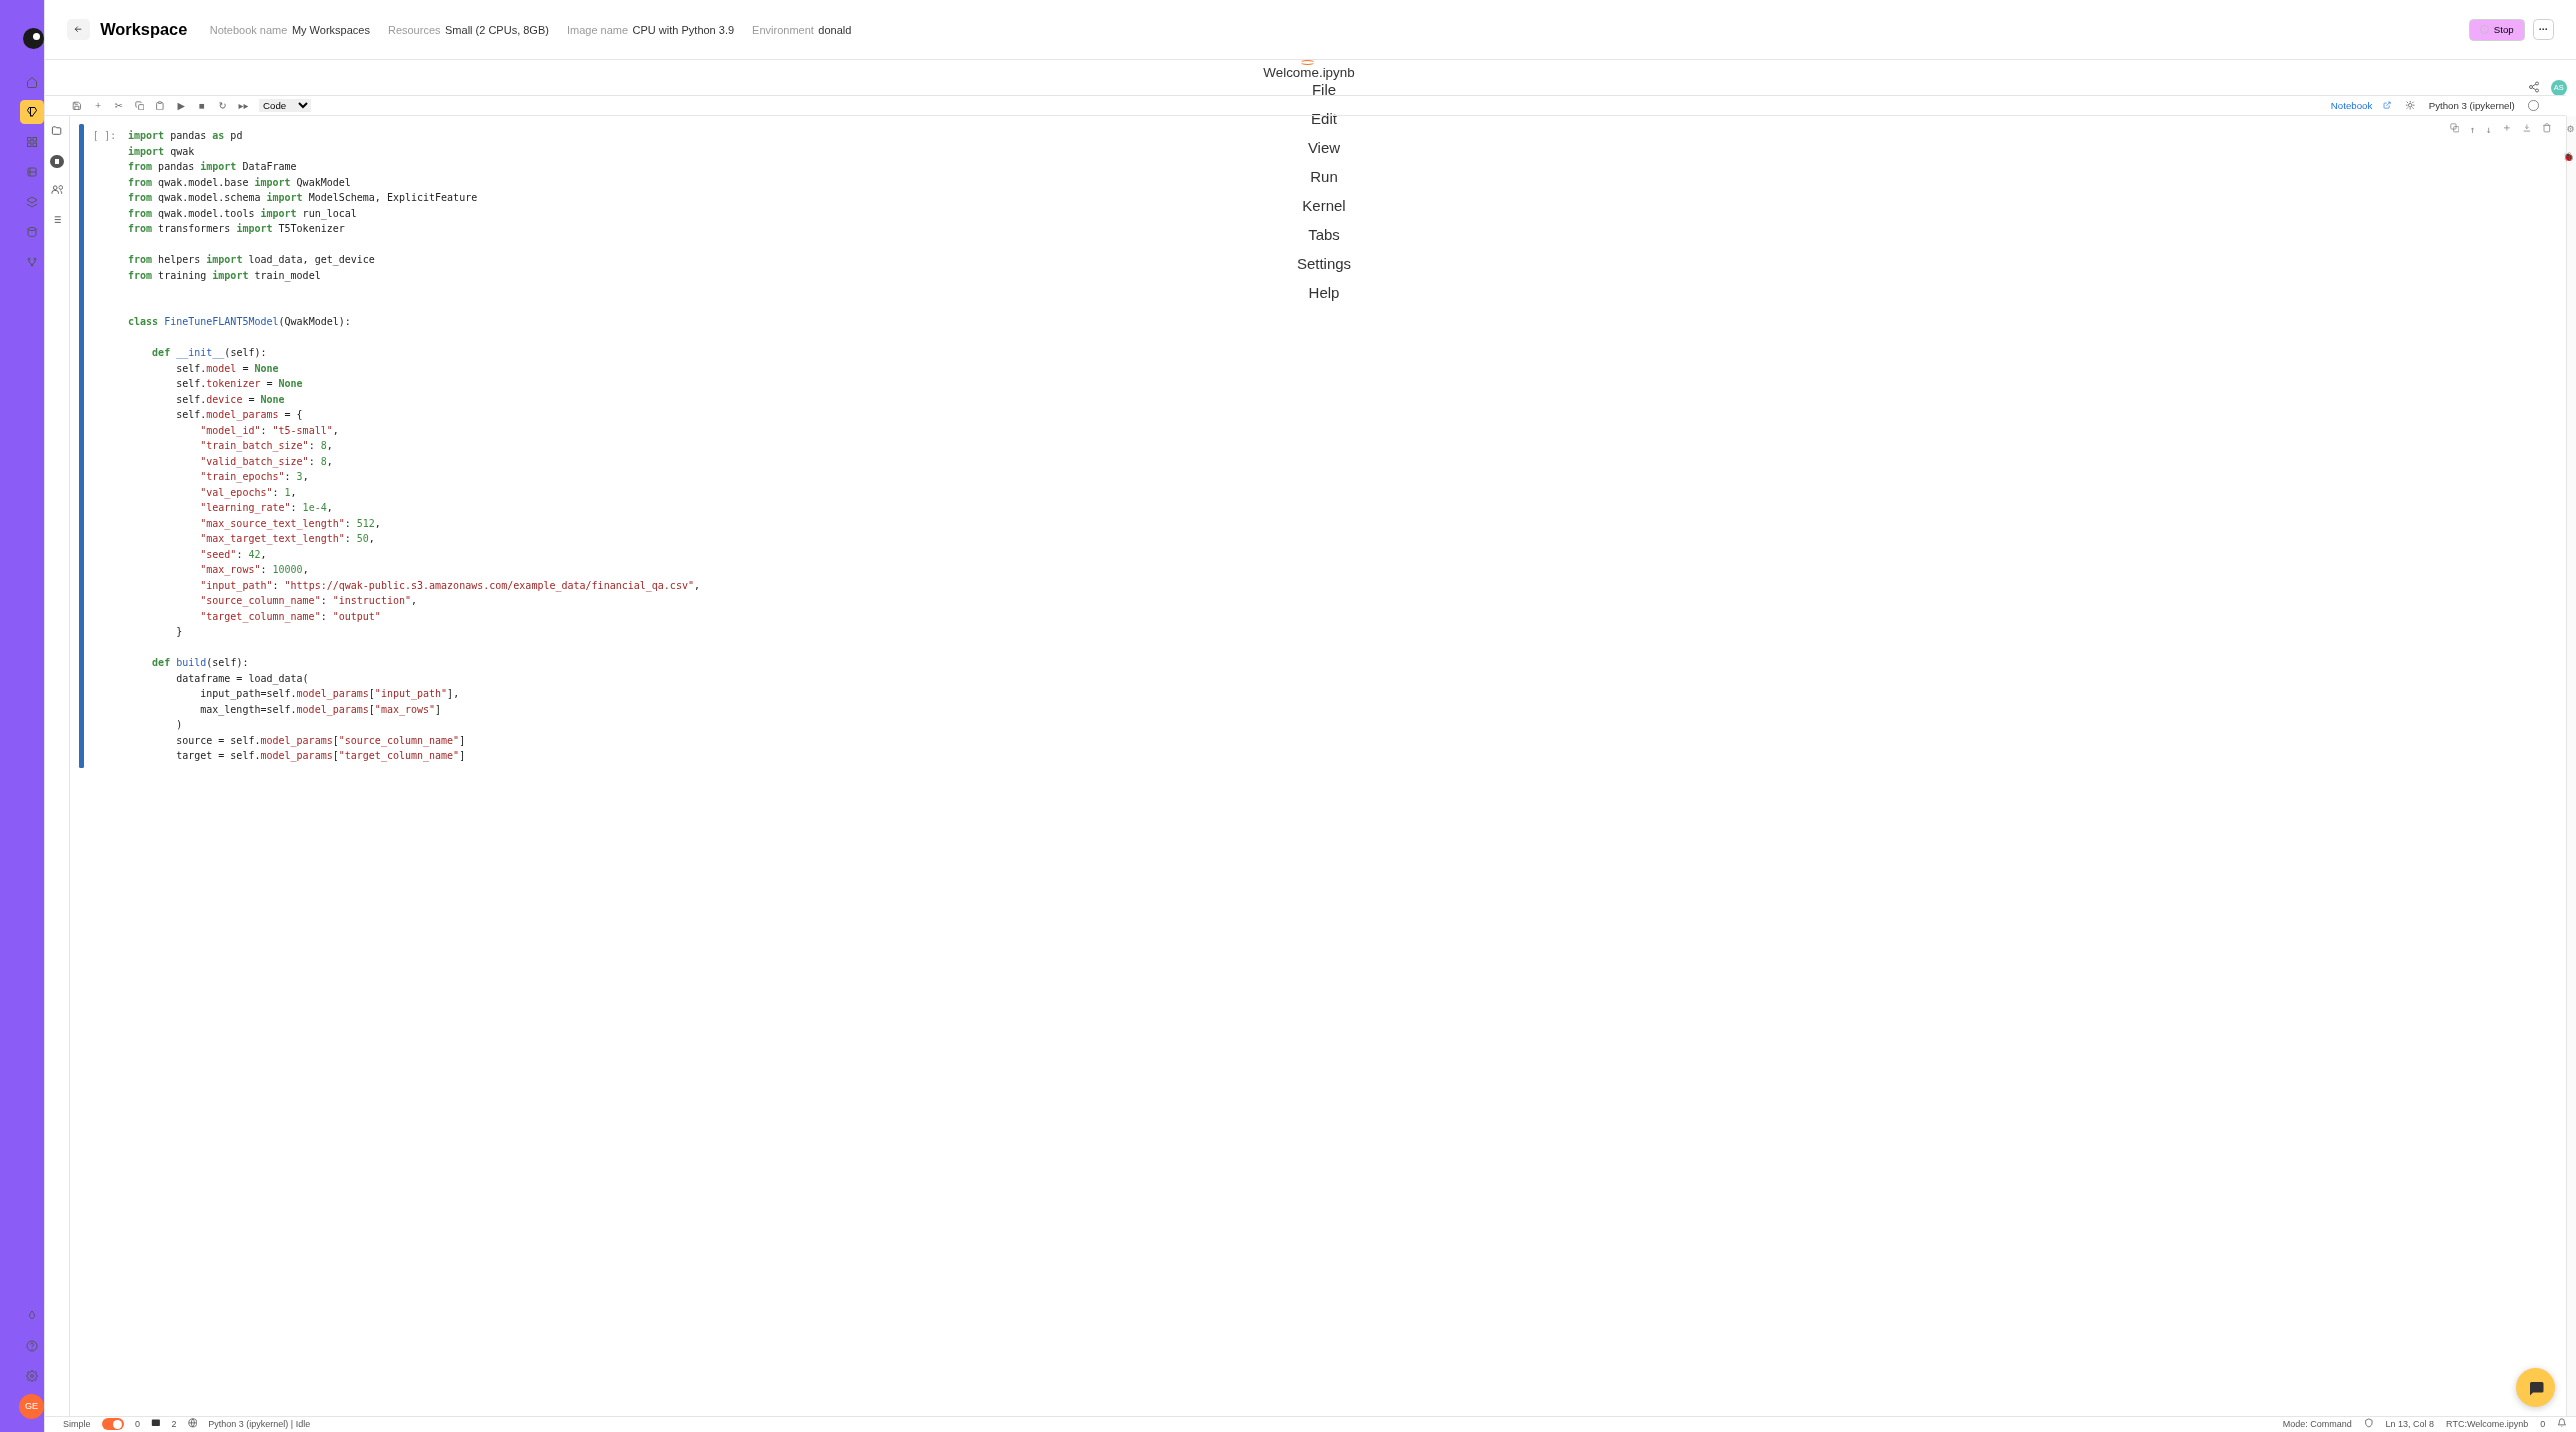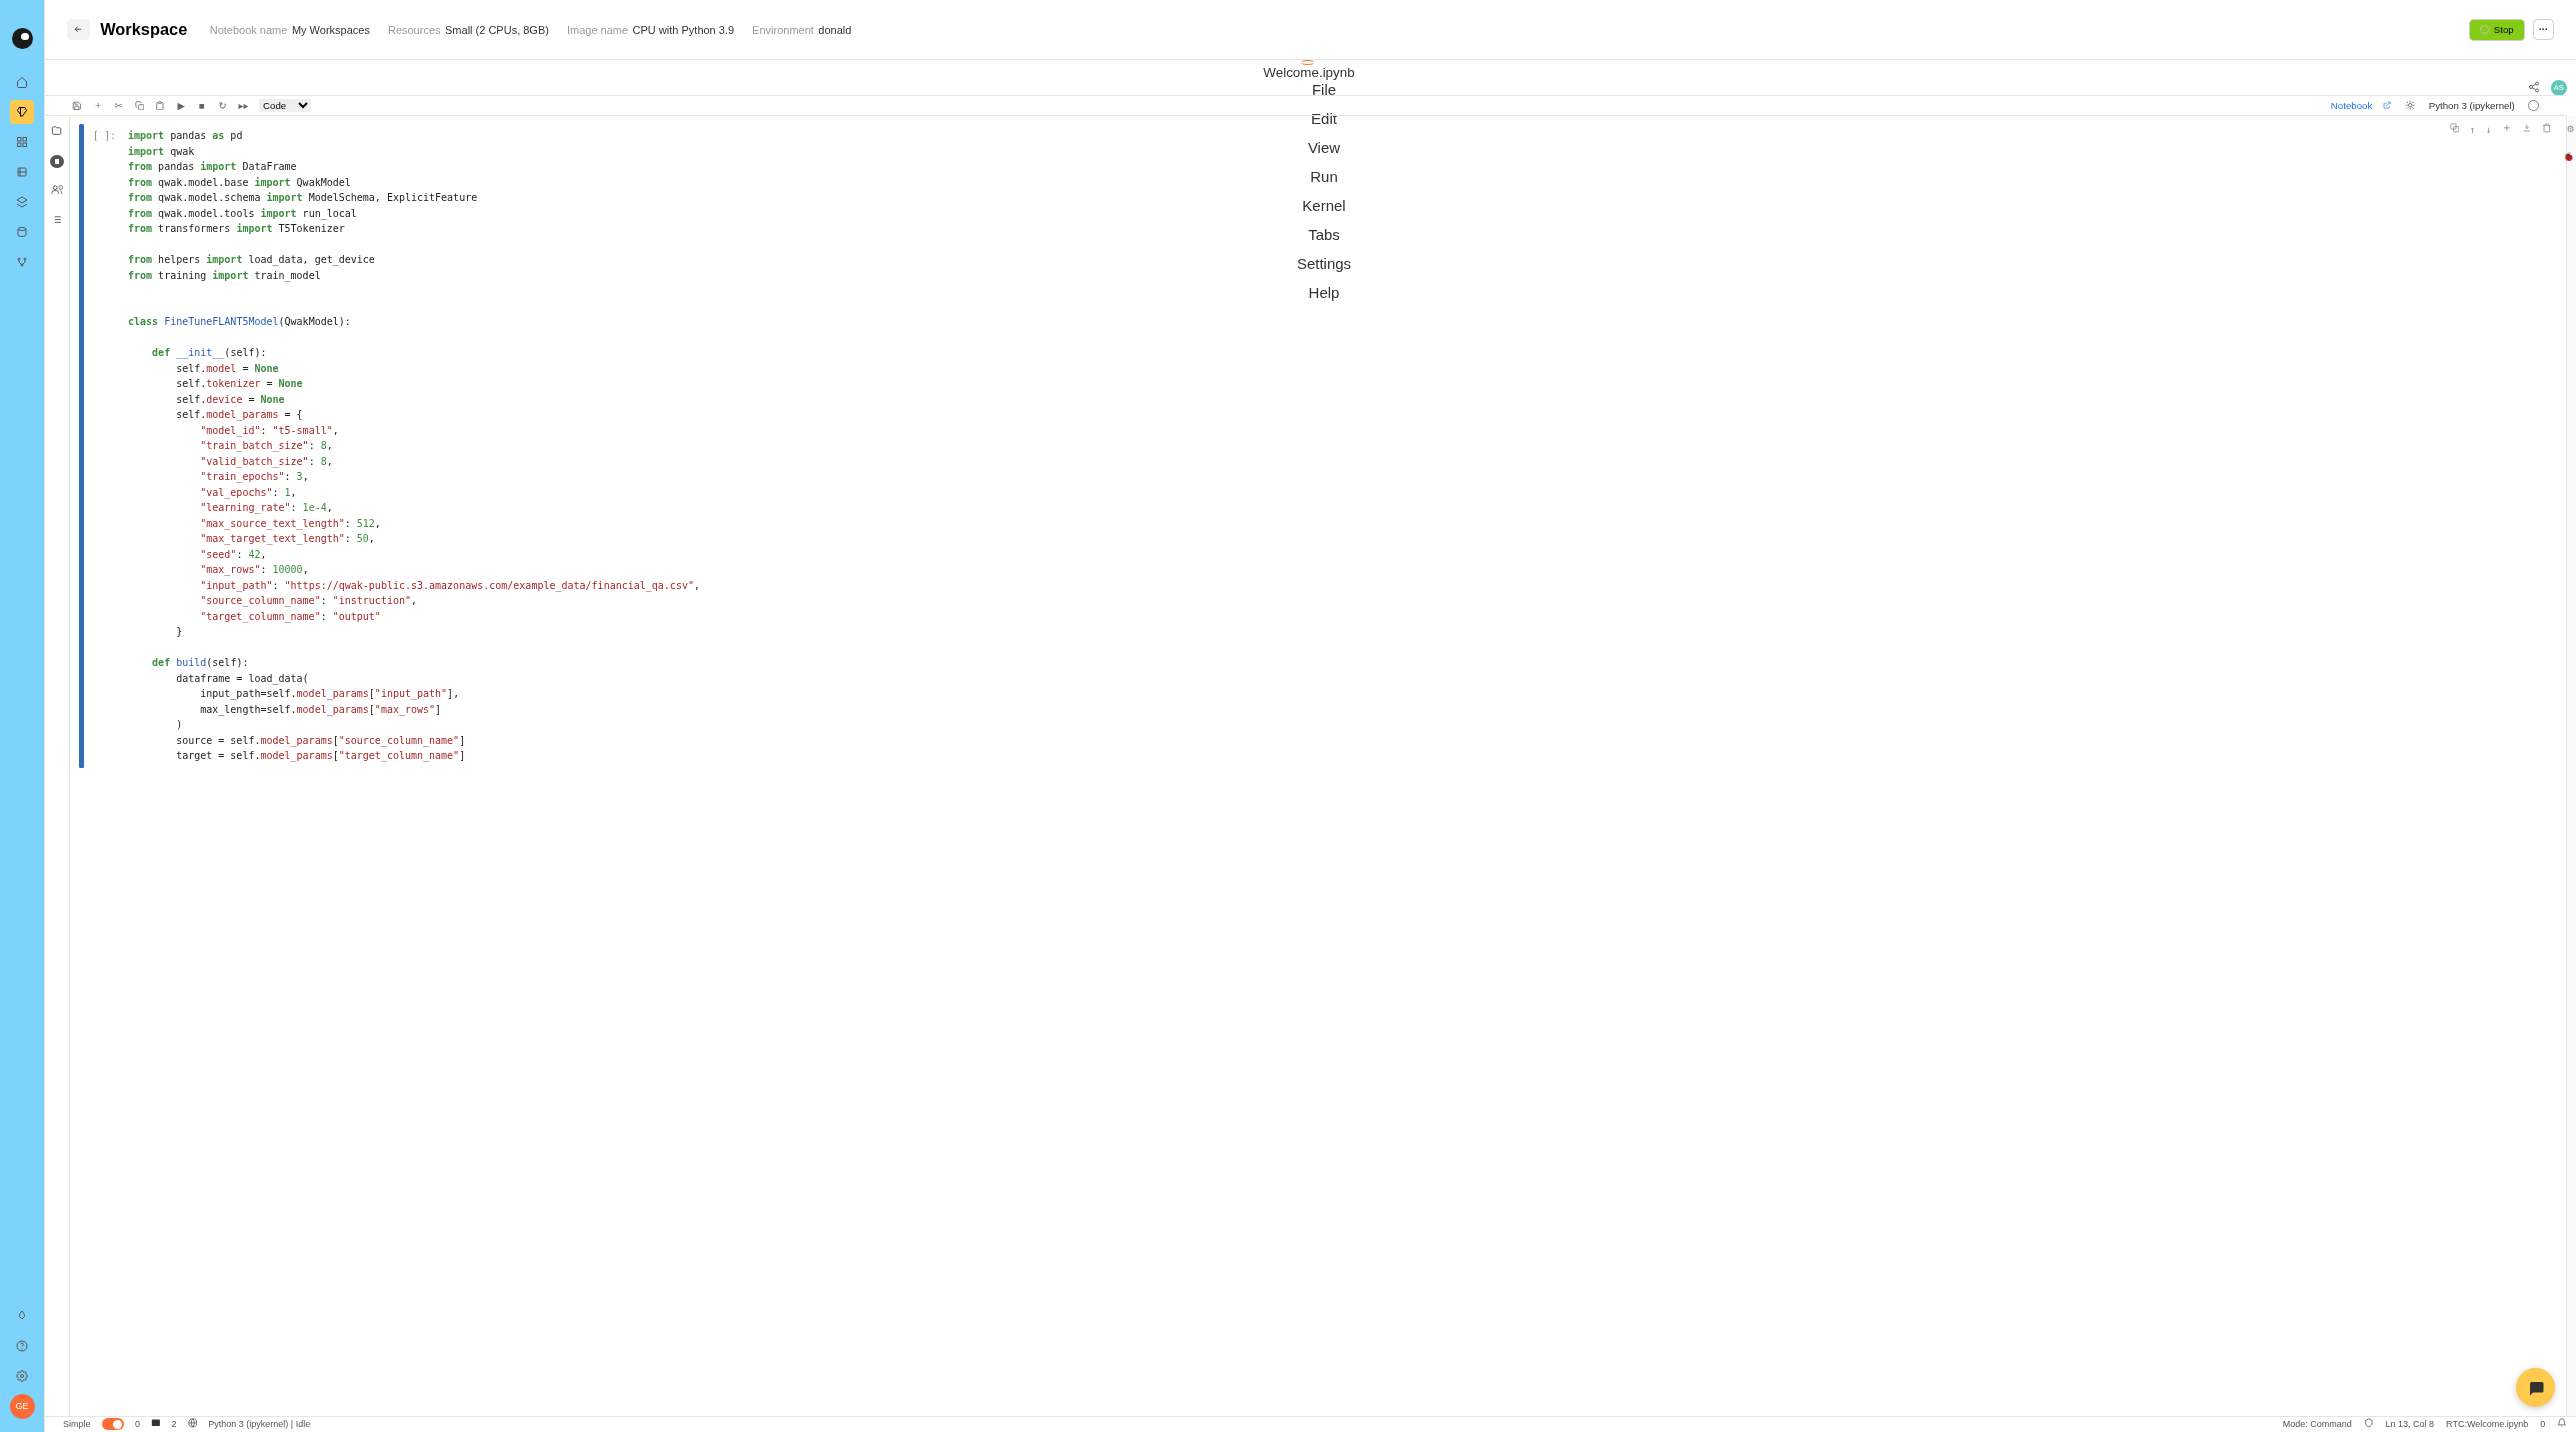--- a/index.html
+++ b/index.html
@@ -13,23 +13,23 @@
   transform-origin: top left;
   overflow: hidden;
 }
 .rail {
   position: absolute;
   left: 0; top: 0; bottom: 0;
   width: 45px;
   border-right: 0.7px solid #e5e5e5;
   display: flex;
   flex-direction: column;
-  align-items: center;
+  align-items: flex-end;
   padding-top: 28px;
-  background: #7dd3fc;
+  background: #8b5cf6;
 }
 .rail .logo {
   width: 21px; height: 21px;
   border-radius: 50%;
   background: #1a1a1a;
   margin-bottom: 21px;
   position: relative;
 }
 .rail .logo::after {
   content: "";
@@ -101,21 +101,21 @@
 .topbar-right {
   margin-left: auto;
   display: flex;
   align-items: center;
   gap: 7.5px;
 }
 .stop-btn {
   border: 0.7px solid #d0d0d0;
   border-radius: 4.5px;
   padding: 4.5px 10.4px;
-  background: #84cc16;
+  background: #f0abfc;
   cursor: pointer;
   display: flex;
   align-items: center;
   gap: 4.5px;
   font-size: 9.7px;
 }
 .stop-dot {
   width: 9px; height: 9px;
   border-radius: 50%;
   border: 1.5px solid #c0c0c0;

